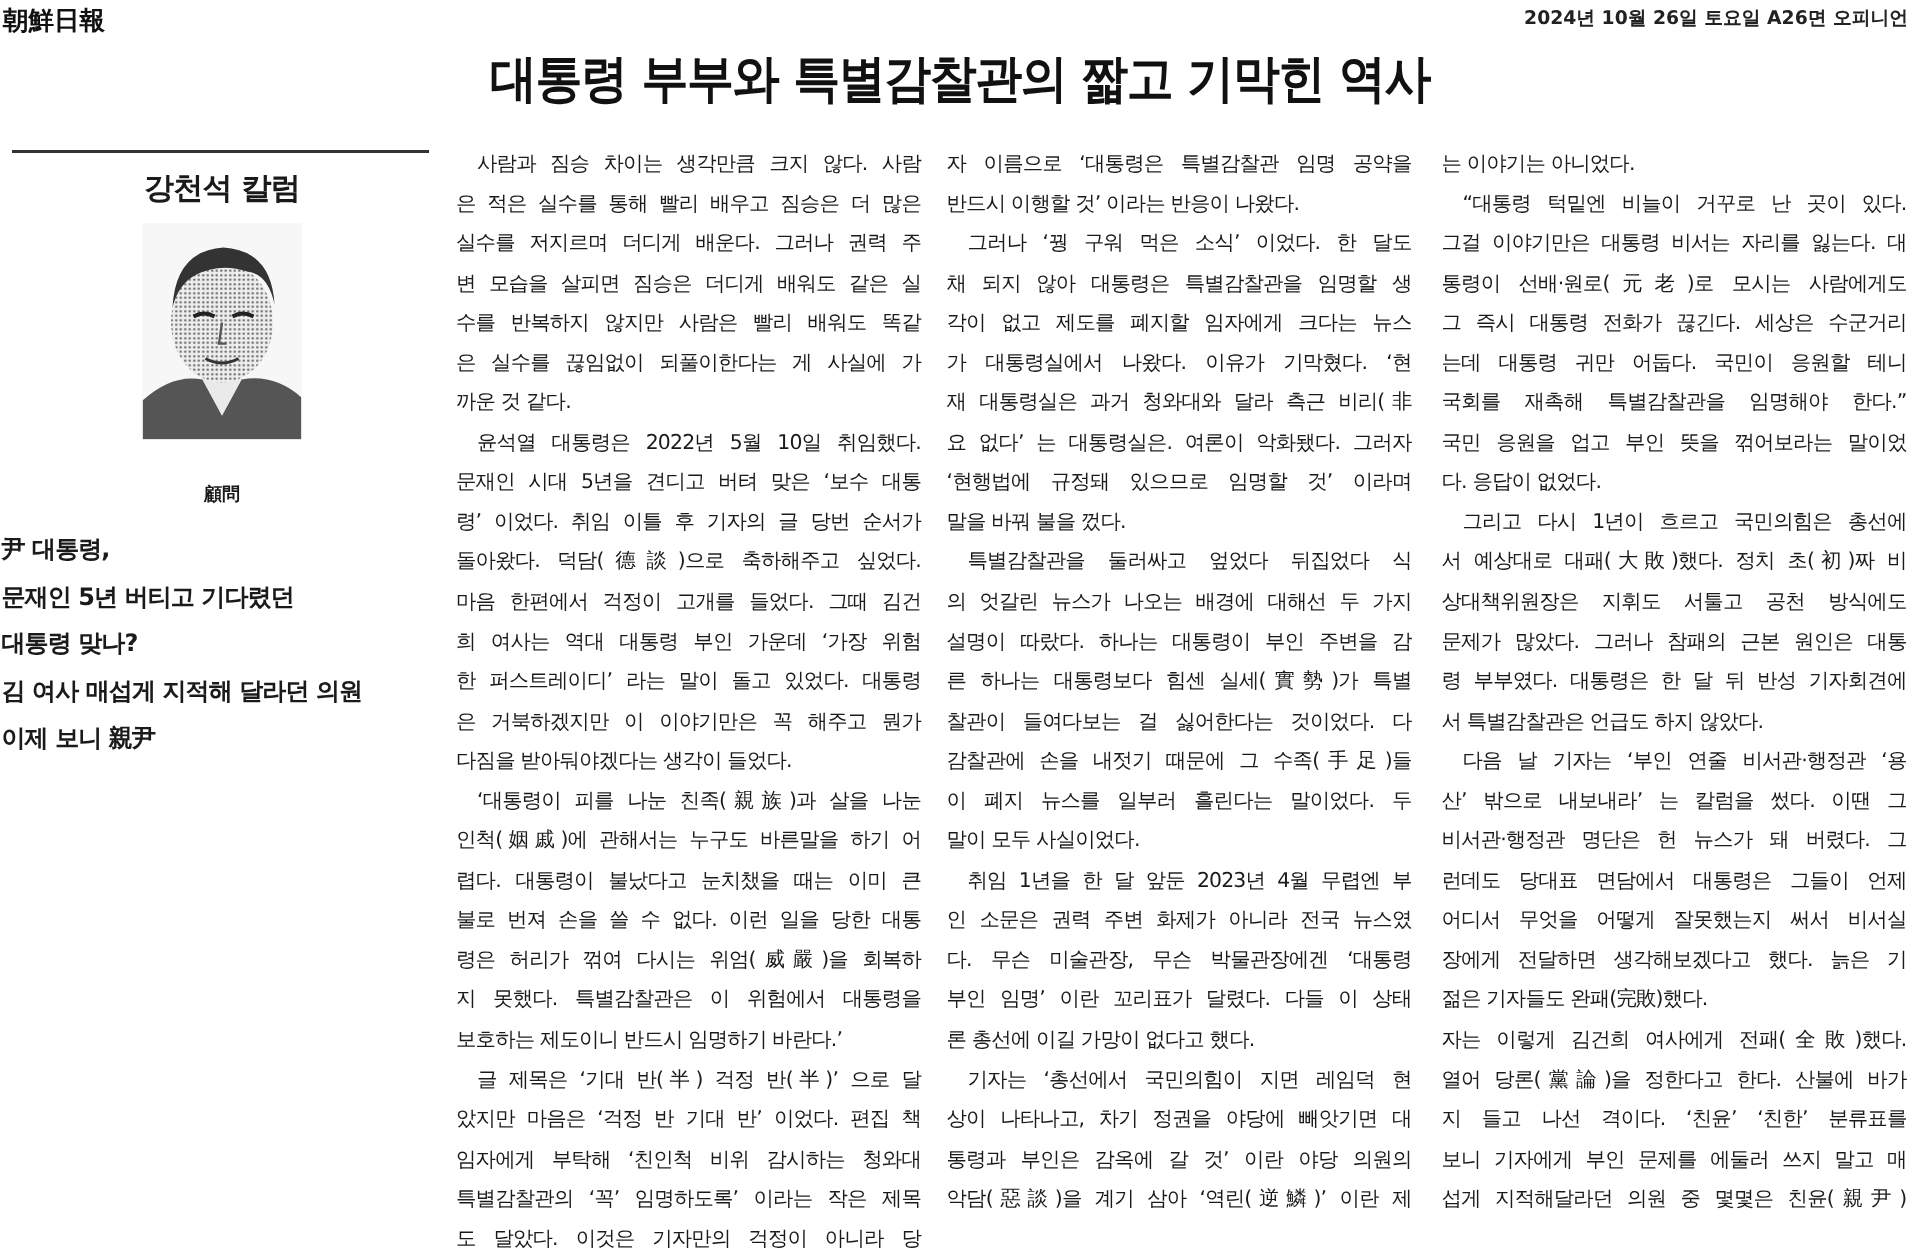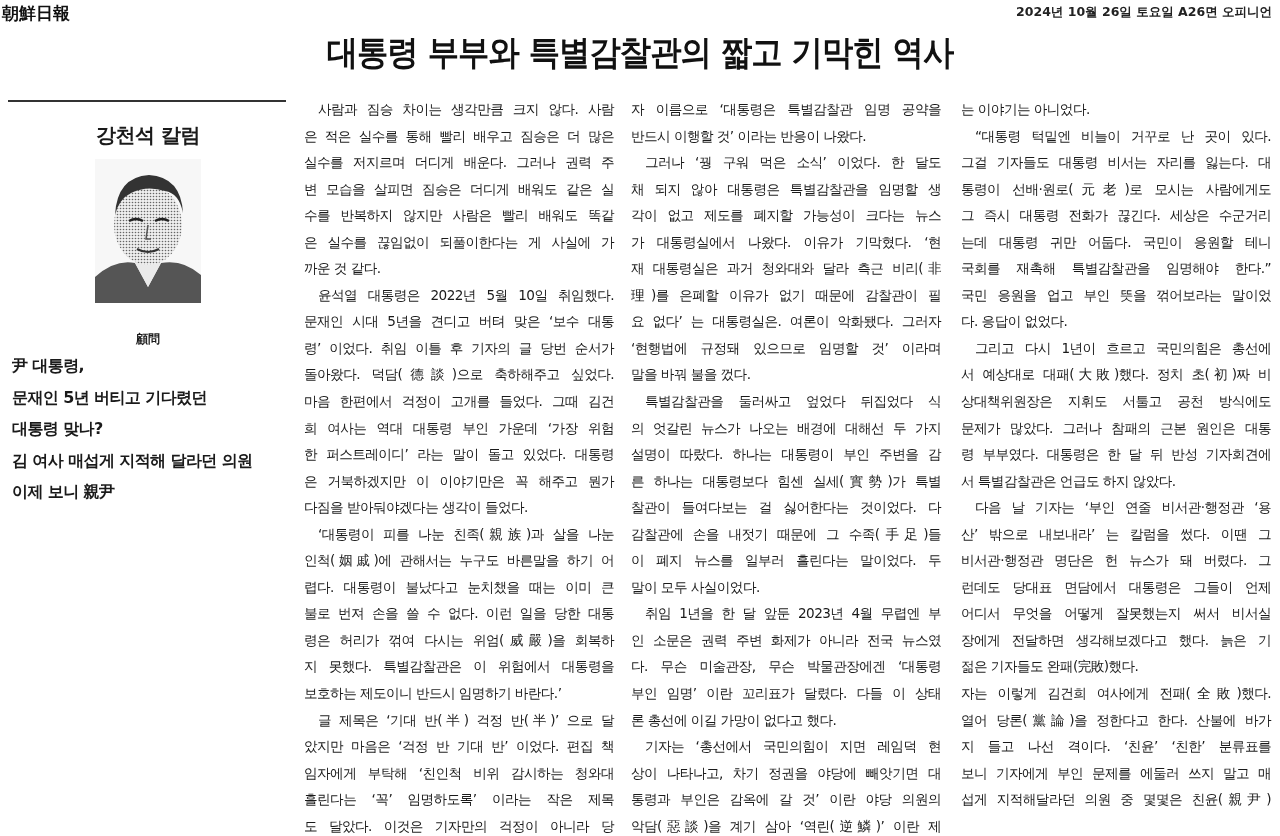--- a/index.html
+++ b/index.html
@@ -19,33 +19,33 @@
   .headline {
     position: absolute; left: 0; right: 0; top: 30px; text-align: center;
     font-size: 34px; font-weight: bold; letter-spacing: -1px; color: #111;
     transform: scaleX(0.92); transform-origin: center;
   }
   .sidebar {
     position: absolute; left: 8px; top: 100px; width: 280px; height: 730px;
   }
   .sidebar .rule { height: 0; border-top: 2px solid #333; width: 278px; margin-left: 0; }
   .column-name {
-    margin-top: 20px; text-align: center; font-size: 20px; font-weight: bold;
+    margin-top: 10px; text-align: center; font-size: 20px; font-weight: bold;
     letter-spacing: -0.5px;
   }
   .portrait {
     width: 106px; height: 144px; margin: 10px auto 0;
     position: relative; overflow: hidden;
     background: #f3f3f3;
   }
   .role {
     text-align: center; font-size: 12px; font-weight: bold; margin-top: 28px;
   }
   .subhead {
-    position: absolute; left: 12px; top: 350px; width: 280px;
+    position: absolute; left: 1px; top: 350px; width: 280px;
     font-size: 16px; font-weight: bold; line-height: 31.5px; letter-spacing: -0.6px;
   }
   .subhead div { white-space: nowrap; }
   .columns {
     position: absolute; top: 96px; left: 304px; right: 0; height: 740px;
   }
   .col {
     position: absolute; top: 0; width: 310px;
     font-family: "DejaVu Sans", "Liberation Sans", sans-serif;
     font-size: 13.6px; line-height: 26.55px; letter-spacing: -0.55px; color: #1a1a1a;
@@ -118,32 +118,31 @@
       <div class="line indent">‘대통령이 피를 나눈 친족(親族)과 살을 나눈</div>
       <div class="line">인척(姻戚)에 관해서는 누구도 바른말을 하기 어</div>
       <div class="line">렵다. 대통령이 불났다고 눈치챘을 때는 이미 큰</div>
       <div class="line">불로 번져 손을 쓸 수 없다. 이런 일을 당한 대통</div>
       <div class="line">령은 허리가 꺾여 다시는 위엄(威嚴)을 회복하</div>
       <div class="line">지 못했다. 특별감찰관은 이 위험에서 대통령을</div>
       <div class="line last">보호하는 제도이니 반드시 임명하기 바란다.’</div>
       <div class="line indent">글 제목은 ‘기대 반(半) 걱정 반(半)’ 으로 달</div>
       <div class="line">았지만 마음은 ‘걱정 반 기대 반’ 이었다. 편집 책</div>
       <div class="line">임자에게 부탁해 ‘친인척 비위 감시하는 청와대</div>
-      <div class="line">흘린다는 ‘꼭’ 임명하도록’ 이라는 작은 제목</div>
+      <div class="line">특별감찰관의 ‘꼭’ 임명하도록’ 이라는 작은 제목</div>
       <div class="line">도 달았다. 이것은 기자만의 걱정이 아니라 당</div>
     </div>
   <div class="col col2">
       <div class="line">자 이름으로 ‘대통령은 특별감찰관 임명 공약을</div>
       <div class="line last">반드시 이행할 것’ 이라는 반응이 나왔다.</div>
       <div class="line indent">그러나 ‘꿩 구워 먹은 소식’ 이었다. 한 달도</div>
       <div class="line">채 되지 않아 대통령은 특별감찰관을 임명할 생</div>
-      <div class="line">각이 없고 제도를 폐지할 가능성이 크다는 뉴스</div>
+      <div class="line">각이 없고 제도를 폐지할 임자에게 크다는 뉴스</div>
       <div class="line">가 대통령실에서 나왔다. 이유가 기막혔다. ‘현</div>
       <div class="line">재 대통령실은 과거 청와대와 달라 측근 비리(非</div>
-      <div class="line">理)를 은폐할 이유가 없기 때문에 감찰관이 필</div>
       <div class="line">요 없다’ 는 대통령실은. 여론이 악화됐다. 그러자</div>
       <div class="line">‘현행법에 규정돼 있으므로 임명할 것’ 이라며</div>
       <div class="line last">말을 바꿔 불을 껐다.</div>
       <div class="line indent">특별감찰관을 둘러싸고 엎었다 뒤집었다 식</div>
       <div class="line">의 엇갈린 뉴스가 나오는 배경에 대해선 두 가지</div>
       <div class="line">설명이 따랐다. 하나는 대통령이 부인 주변을 감</div>
       <div class="line">른 하나는 대통령보다 힘센 실세(實勢)가 특별</div>
       <div class="line">찰관이 들여다보는 걸 싫어한다는 것이었다. 다</div>
       <div class="line">감찰관에 손을 내젓기 때문에 그 수족(手足)들</div>
       <div class="line">이 폐지 뉴스를 일부러 흘린다는 말이었다. 두</div>
@@ -154,21 +153,21 @@
       <div class="line">부인 임명’ 이란 꼬리표가 달렸다. 다들 이 상태</div>
       <div class="line last">론 총선에 이길 가망이 없다고 했다.</div>
       <div class="line indent">기자는 ‘총선에서 국민의힘이 지면 레임덕 현</div>
       <div class="line">상이 나타나고, 차기 정권을 야당에 빼앗기면 대</div>
       <div class="line">통령과 부인은 감옥에 갈 것’ 이란 야당 의원의</div>
       <div class="line">악담(惡談)을 계기 삼아 ‘역린(逆鱗)’ 이란 제</div>
     </div>
   <div class="col col3">
       <div class="line last">는 이야기는 아니었다.</div>
       <div class="line indent">“대통령 턱밑엔 비늘이 거꾸로 난 곳이 있다.</div>
-      <div class="line">그걸 기자들도 대통령 비서는 자리를 잃는다. 대</div>
+      <div class="line">그걸 이야기만은 대통령 비서는 자리를 잃는다. 대</div>
       <div class="line">통령이 선배·원로(元老)로 모시는 사람에게도</div>
       <div class="line">그 즉시 대통령 전화가 끊긴다. 세상은 수군거리</div>
       <div class="line">는데 대통령 귀만 어둡다. 국민이 응원할 테니</div>
       <div class="line">국회를 재촉해 특별감찰관을 임명해야 한다.”</div>
       <div class="line">국민 응원을 업고 부인 뜻을 꺾어보라는 말이었</div>
       <div class="line last">다. 응답이 없었다.</div>
       <div class="line indent">그리고 다시 1년이 흐르고 국민의힘은 총선에</div>
       <div class="line">서 예상대로 대패(大敗)했다. 정치 초(初)짜 비</div>
       <div class="line">상대책위원장은 지휘도 서툴고 공천 방식에도</div>
       <div class="line">문제가 많았다. 그러나 참패의 근본 원인은 대통</div>

